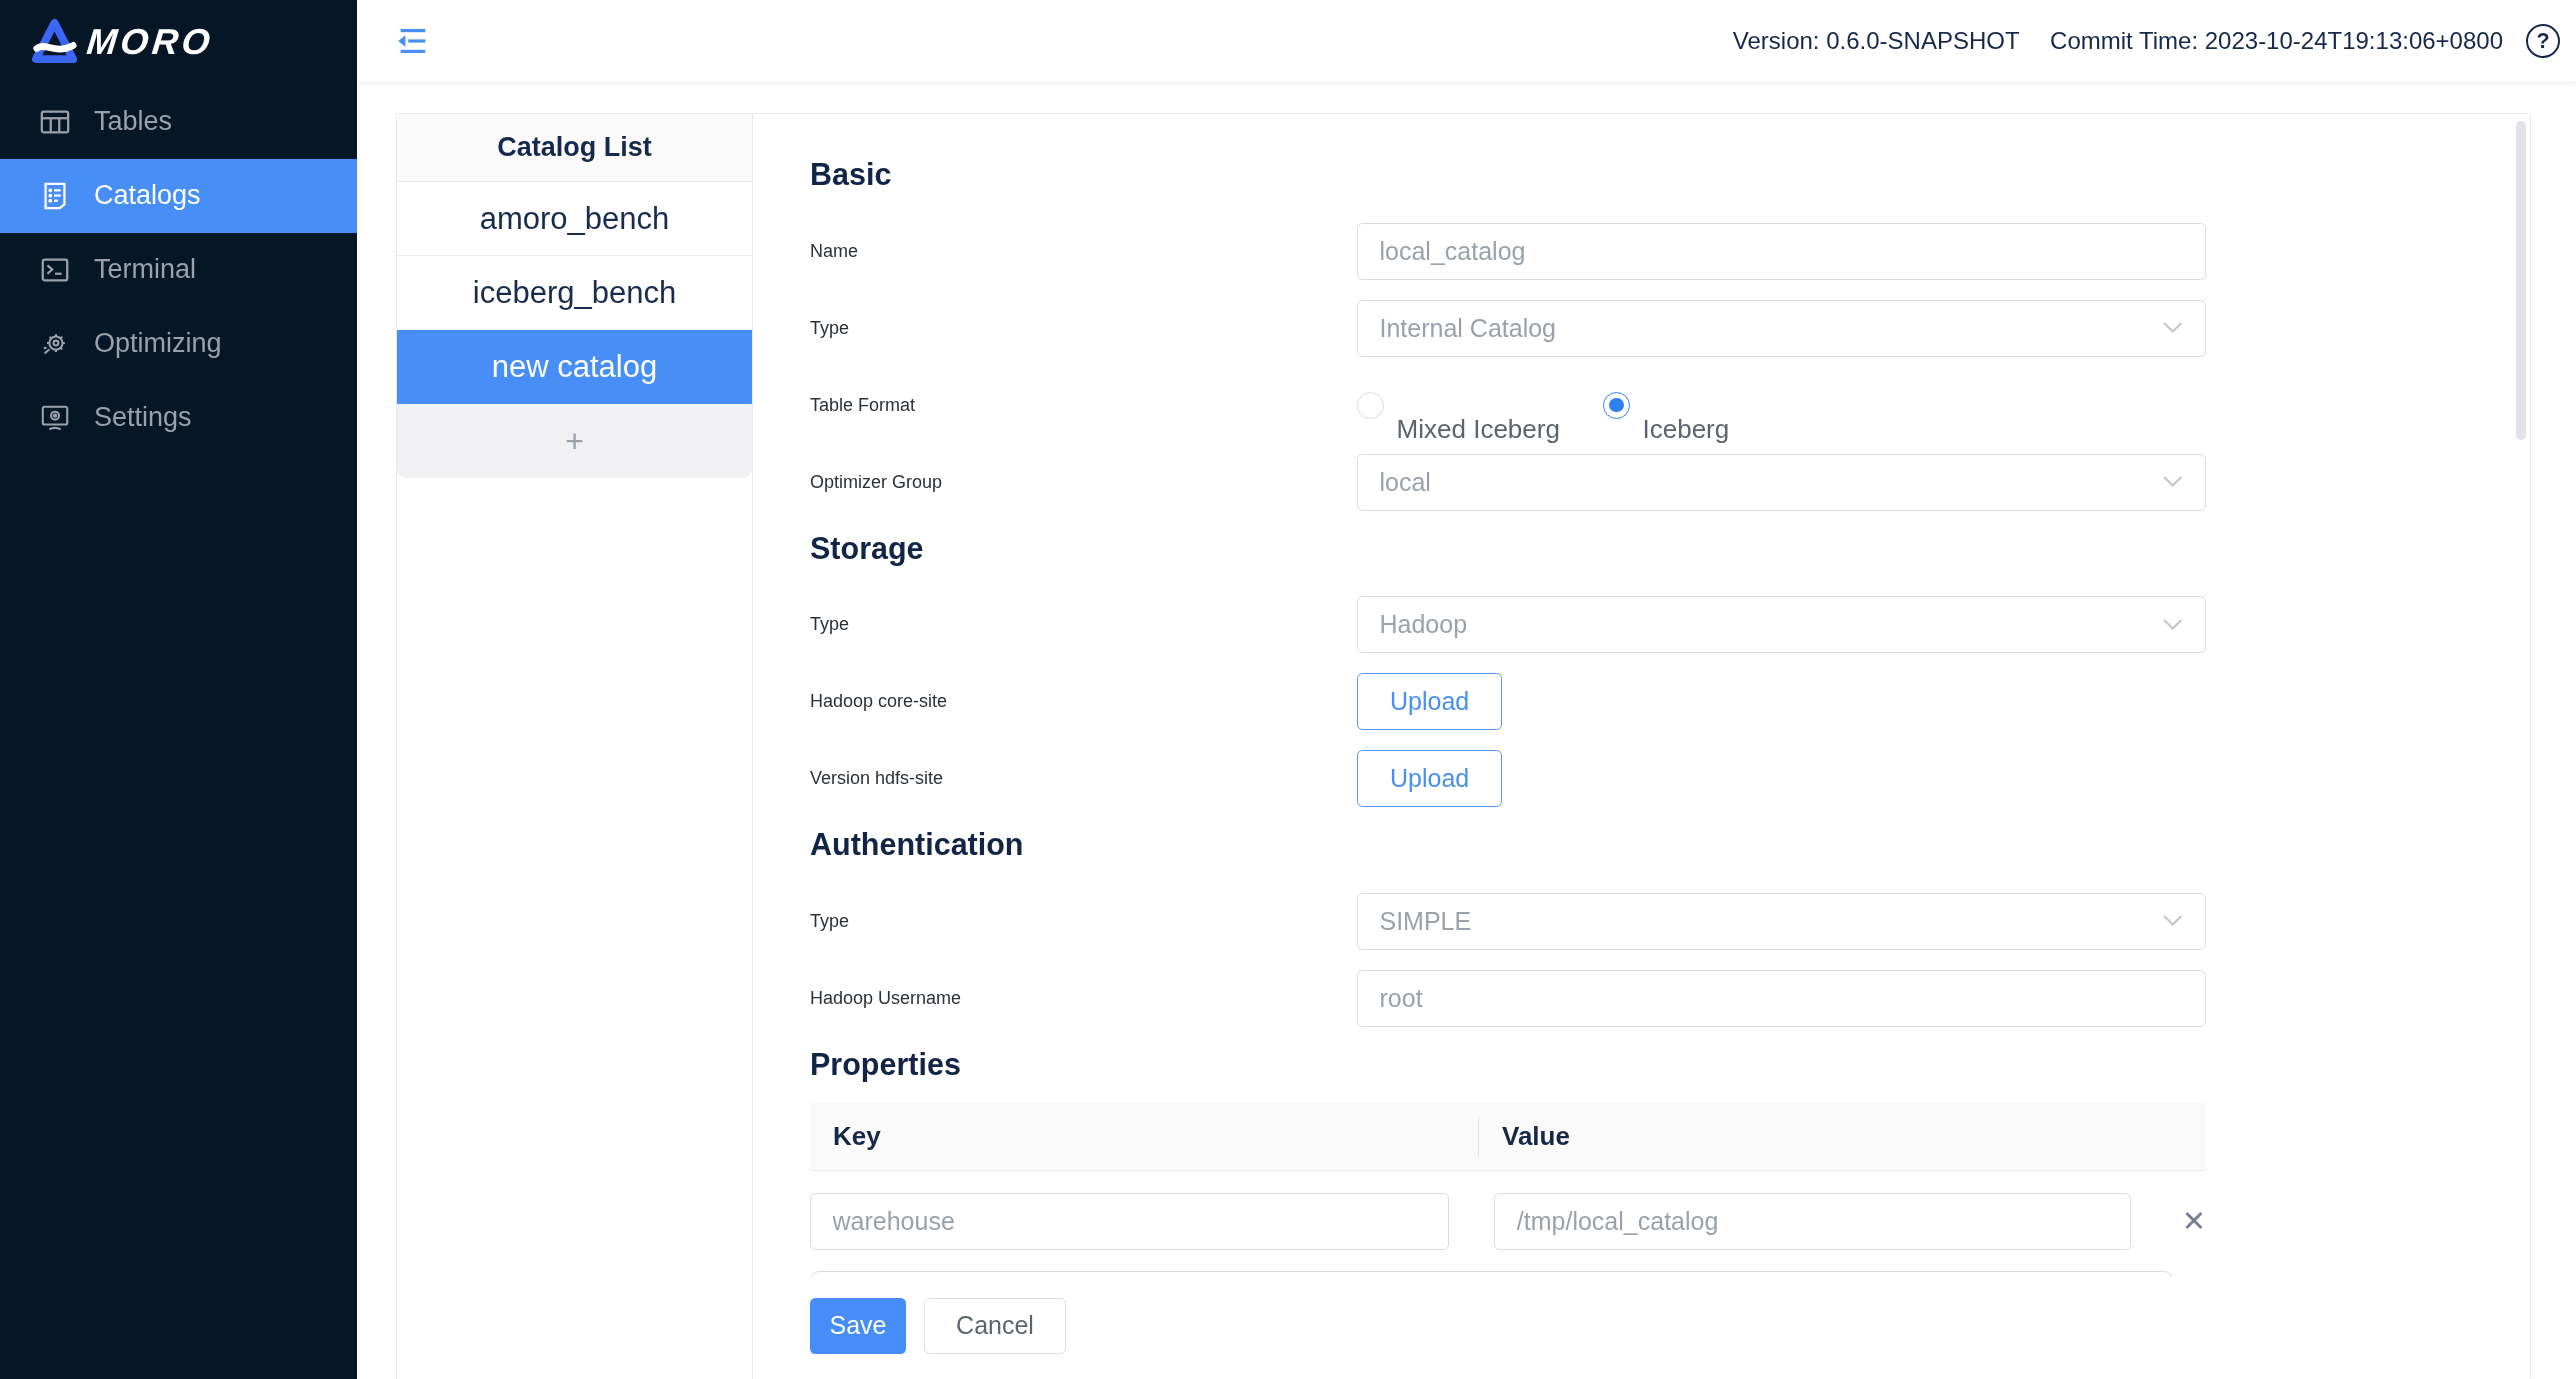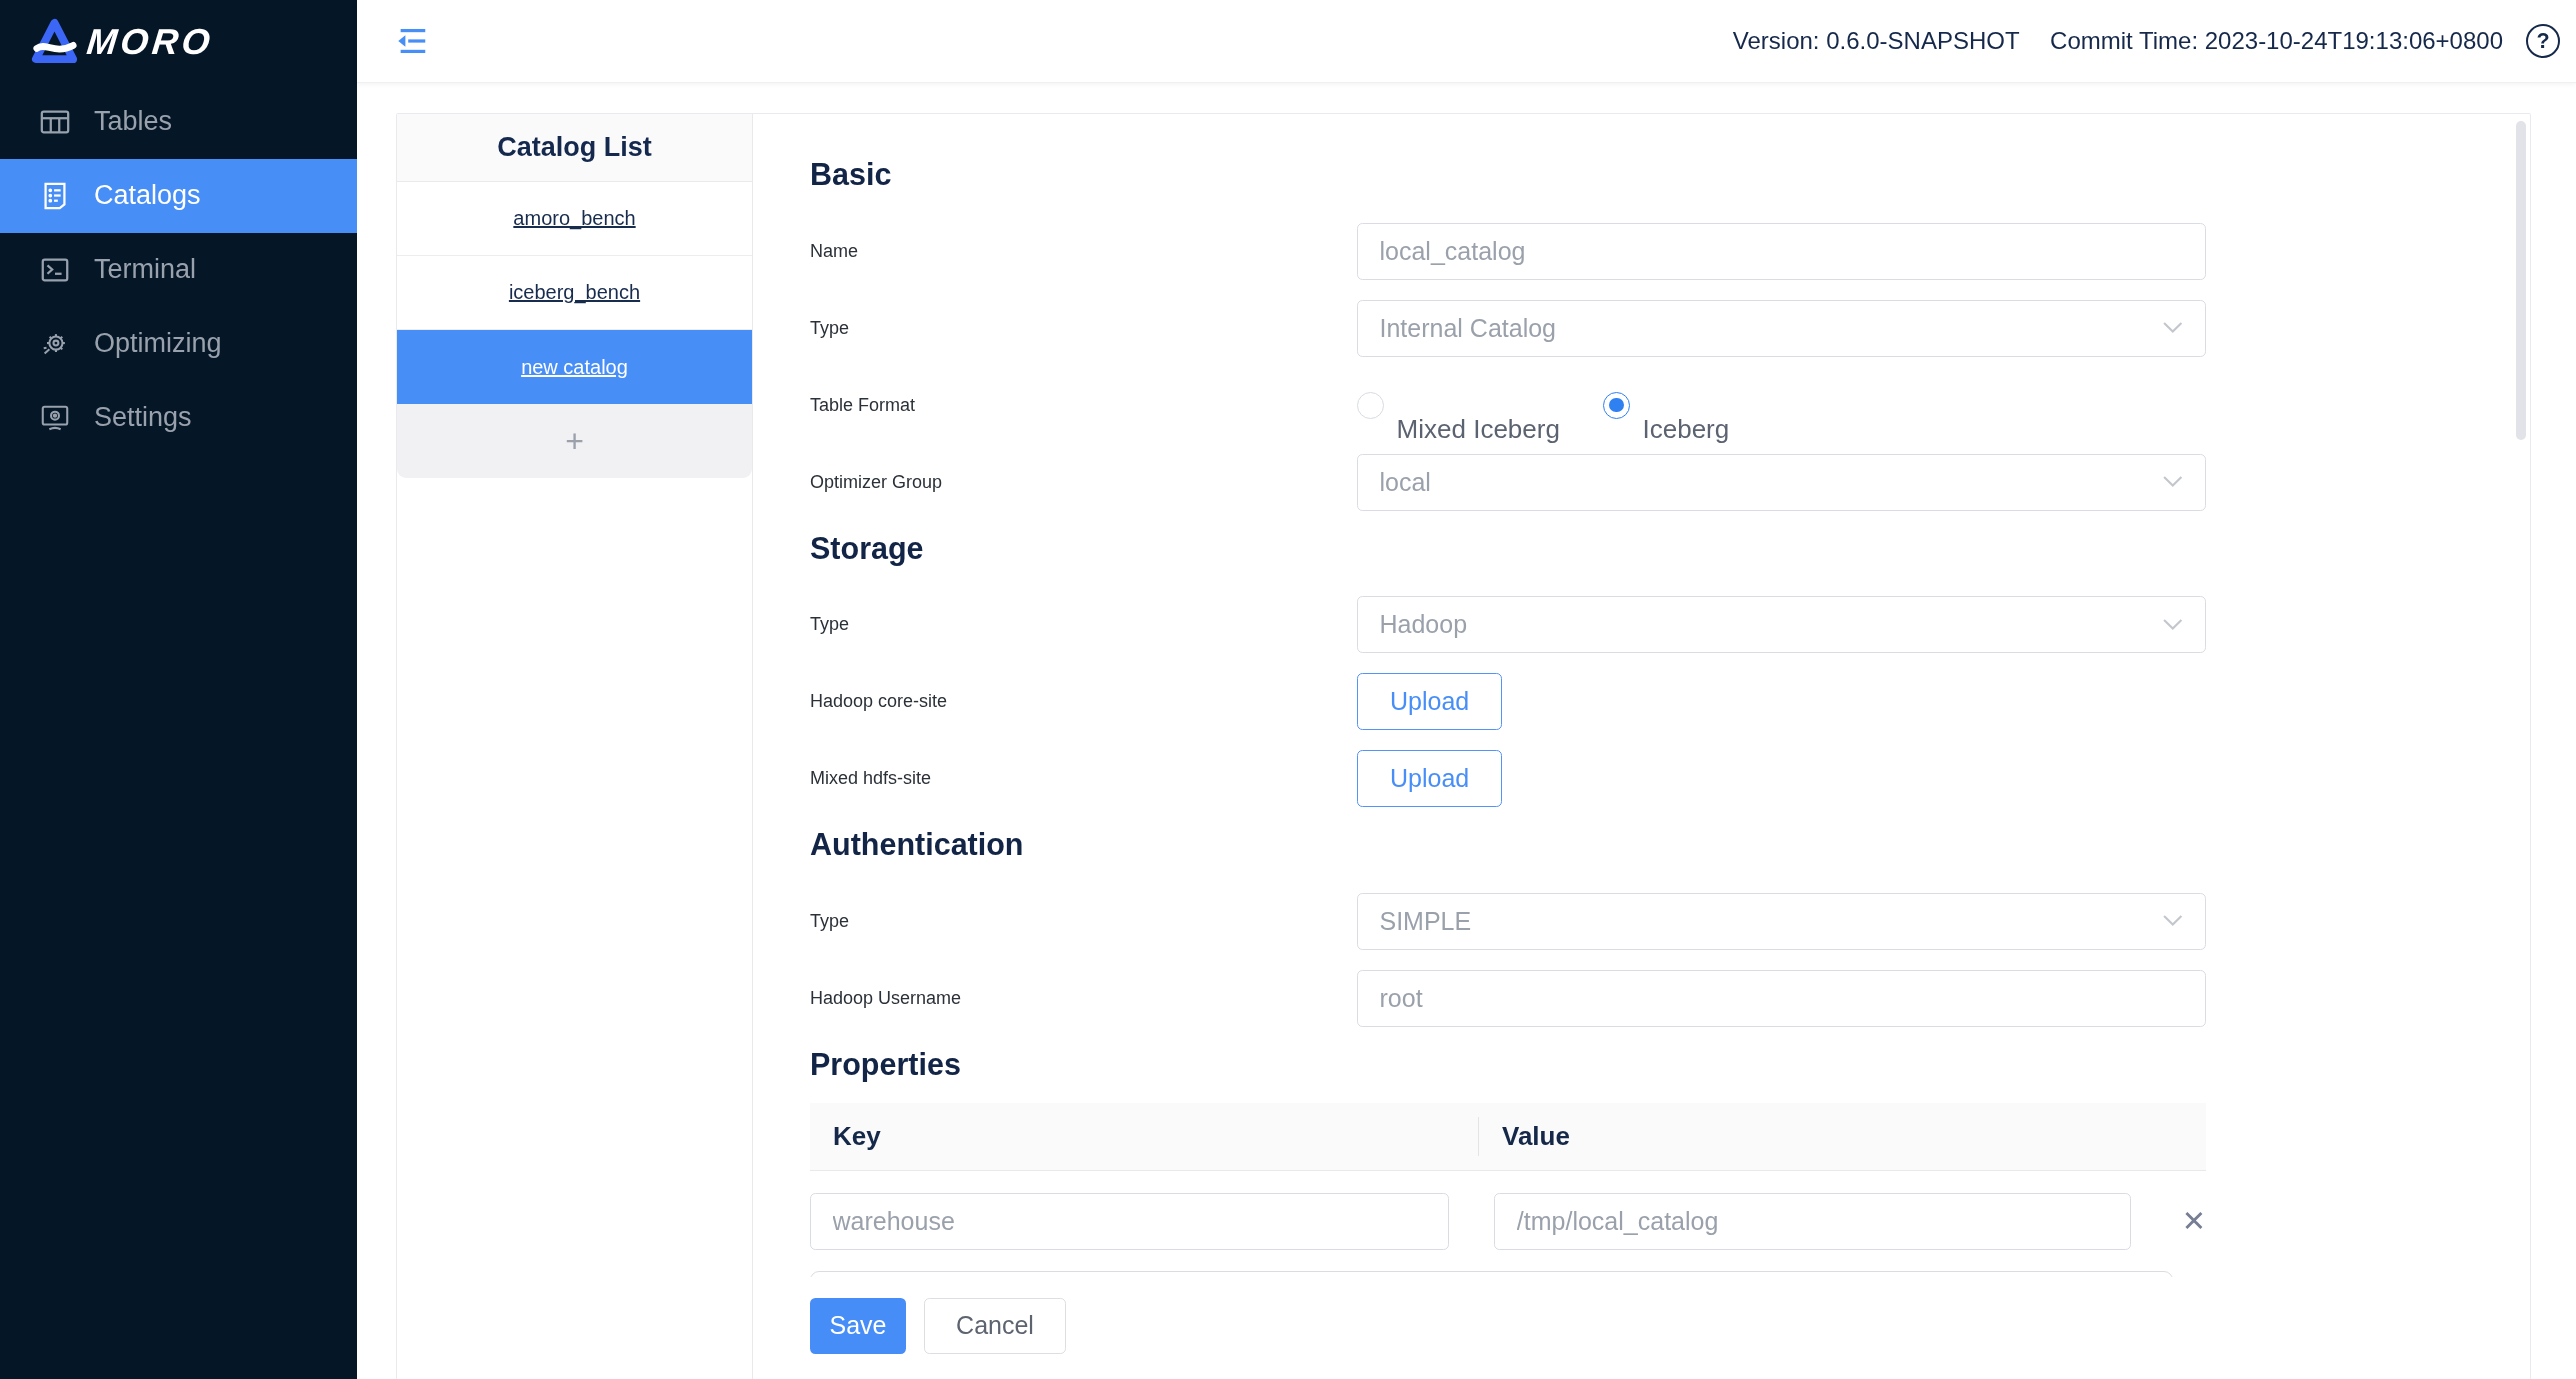--- a/index.html
+++ b/index.html
@@ -33,21 +33,21 @@
   .content { flex:1; padding:30px 45px 0 39px; background:#ffffff; overflow:hidden; }
   .card { width:100%; height:1267px; background:#ffffff; border:0.9px solid #e8eaef; border-radius:1.8px;
     display:flex; position:relative; overflow:hidden; }
 
   
   .panel { width:356px; flex-shrink:0; border-right:0.9px solid #e9e9ec; background:#ffffff; }
   .panel-header { height:68px; background:#fafafa; border-bottom:0.9px solid #e8eaed;
     display:flex; align-items:center; justify-content:center;
     color:#15294e; font-size:27px; font-weight:bold; }
   .cat-item { height:74px; display:flex; align-items:center; justify-content:center;
-    color:#182c4e; font-size:20px; border-bottom:0.9px solid #ededf0; cursor:pointer; background:#ffffff;text-decoration:underline; }
+    color:#182c4e; font-size:31px; border-bottom:0.9px solid #ededf0; cursor:pointer; background:#ffffff; }
   .cat-item.selected { background:#478ef7; color:#ffffff; border-bottom:none; }
   .cat-add { height:74px; display:flex; align-items:center; justify-content:center;
     background:#f1f1f4; border-radius:0 0 9px 9px; color:#9aa1aa; font-size:32px; cursor:pointer; }
 
   
   .form-wrap { flex:1; display:flex; flex-direction:column; position:relative; }
   .form-scroll { height:1165px; overflow:hidden; padding:43px 0 0 57px; }
   .sec-head { color:#132547; font-size:30.5px; font-weight:bold; margin:20px 0 30.5px 0; }
   .sec-head.first { margin-top:0; }
   .f-row { display:flex; align-items:center; margin-bottom:20px; }
@@ -253,21 +253,21 @@
                   </svg>
               </div>
             </div>
 
             <div class="f-row">
               <div class="f-label">Hadoop core-site</div>
               <button class="upload-btn">Upload</button>
             </div>
 
             <div class="f-row">
-              <div class="f-label">Mixed hdfs-site</div>
+              <div class="f-label">Version hdfs-site</div>
               <button class="upload-btn">Upload</button>
             </div>
 
             <div class="sec-head">Authentication</div>
 
             <div class="f-row">
               <div class="f-label">Type</div>
               <div class="f-select">
                 <span>SIMPLE</span>
                 <svg width="21.5" height="13.5" viewBox="0 0 22 14" fill="none" stroke="#c3c7cd" stroke-width="2.2">

